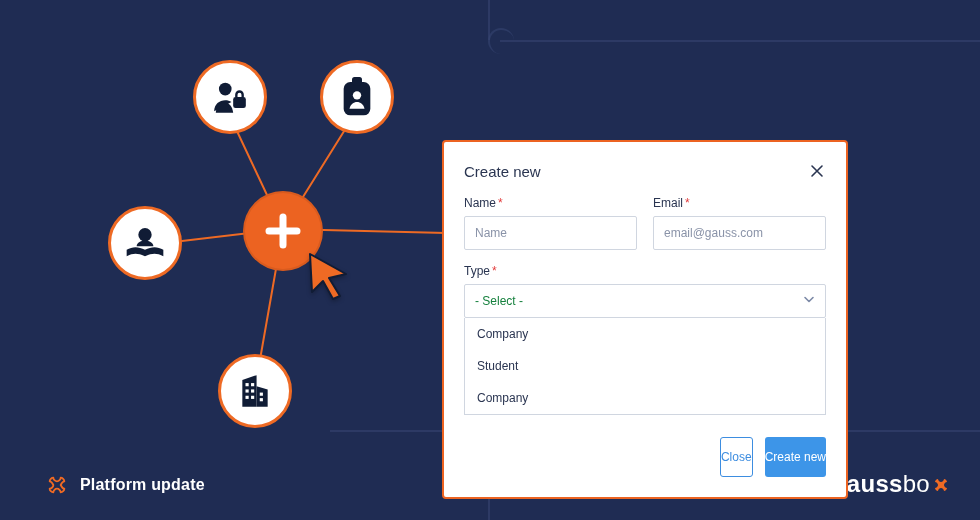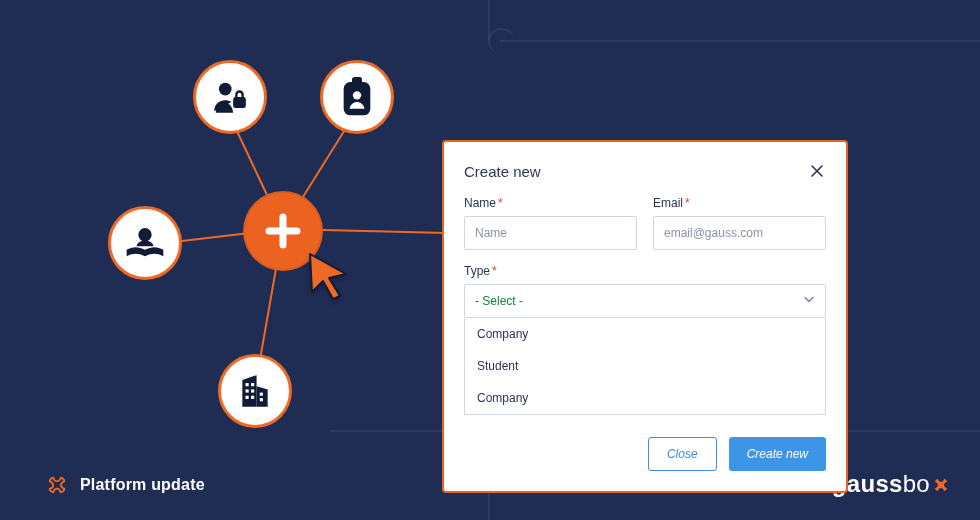--- a/index.html
+++ b/index.html
@@ -71,24 +71,23 @@
   }
   .select{position:relative;}
   .select .chev{position:absolute;right:10px;top:50%;transform:translateY(-50%);}
   .options{
     border:1px solid var(--field-border);border-top:none;background:#fff;
     font-size:12px;color:#2a3551;
   }
   .opt{padding:9px 12px;cursor:pointer;}
   .actions{display:flex;justify-content:flex-end;gap:12px;margin-top:22px;}
   .btn{
-    height:34px;padding:0 18px;border-radius:3px;font-size:12px;
+    height:40px;padding:0 0;border-radius:3px;font-size:12px;
     display:inline-flex;align-items:center;justify-content:center;cursor:pointer;
     box-sizing:border-box;
-    font-style:italic;
   }
   .btn-outline{border:1px solid var(--link-blue);color:var(--link-blue);background:#fff;}
   .btn-primary{background:var(--blue);color:#fff;}
 
   
   .footer-left{
     position:absolute;left:46px;bottom:24px;display:flex;align-items:center;gap:12px;z-index:2;
   }
   .footer-left .badge-icon{width:22px;height:22px;}
   .footer-left .label{font-size:16px;font-weight:600;letter-spacing:.2px;}

